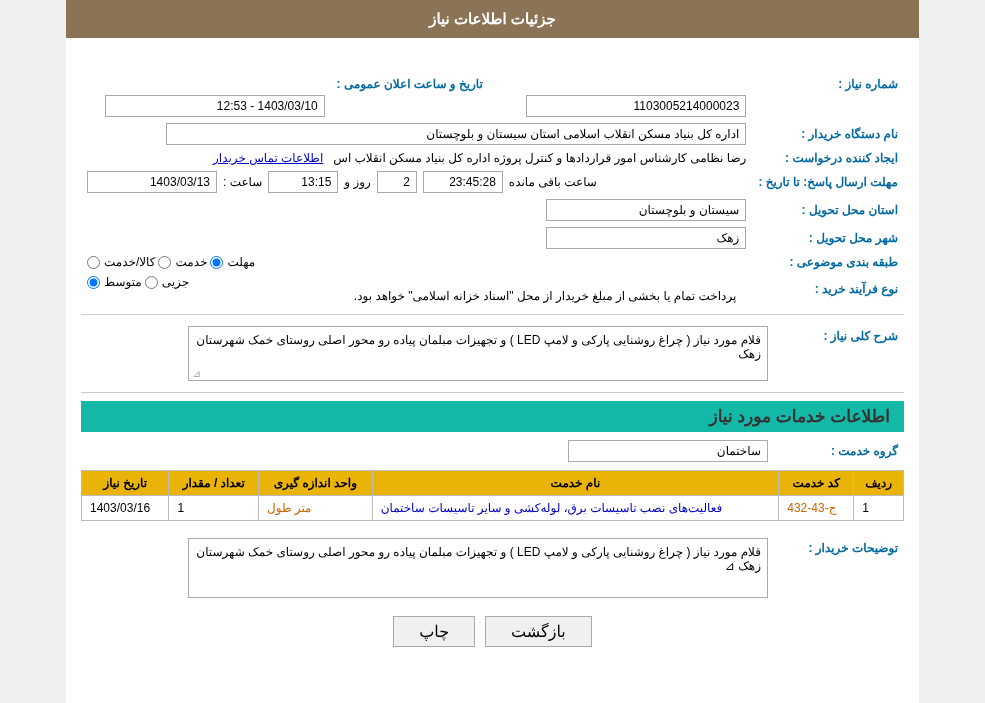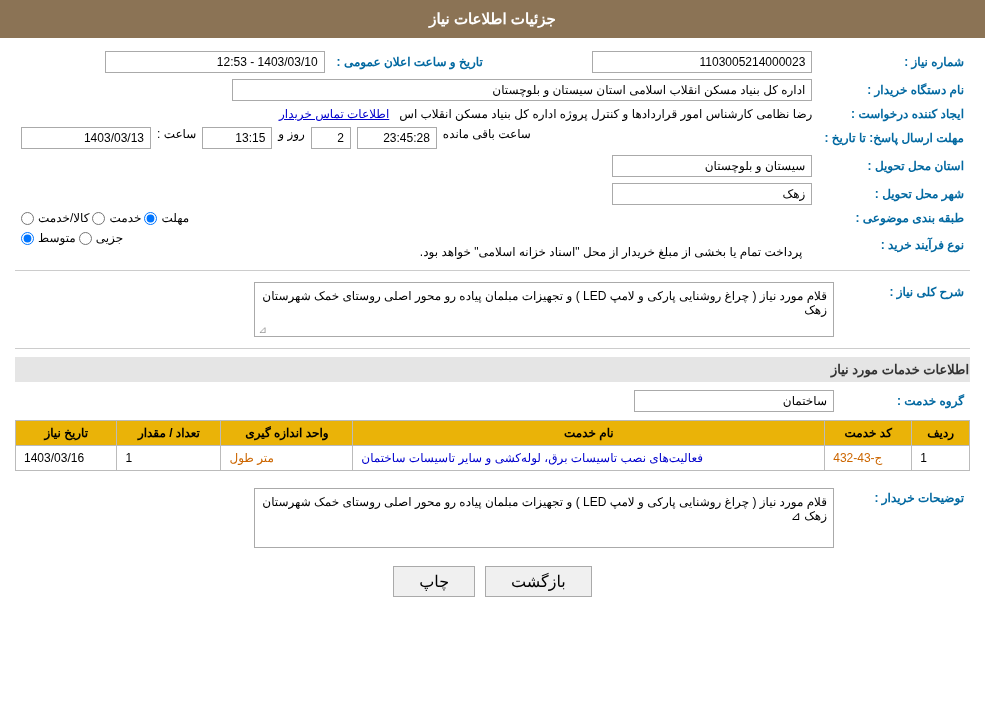--- a/index.html
+++ b/index.html
@@ -3,43 +3,43 @@
   <meta charset="utf-8">
   <style>
     * { box-sizing: border-box; margin: 0; padding: 0; }
     body {
       font-family: Tahoma, Arial, sans-serif;
       font-size: 12px;
       background: #f0f0f0;
       direction: rtl;
     }
     .page-wrapper {
-      width: 985px;
+      width: 853px;
       min-height: 703px;
       background: #fff;
       margin: 0 auto;
     }
     .header-bar {
       background: #8B7355;
       color: #fff;
       text-align: center;
       padding: 10px;
       font-size: 15px;
       font-weight: bold;
     }
     .content {
       padding: 10px 15px;
     }
     .section-title {
-      background: #e5e5e5;
+      background: #14b8a6;
       color: #333;
       font-weight: bold;
-      padding: 5px 1px;
+      padding: 5px 14px;
       margin: 8px 0 5px 0;
-      font-size: 13px;
+      font-size: 17px;
     }
     .form-table {
       width: 100%;
       border-collapse: collapse;
     }
     .form-table td {
       padding: 3px 6px;
       vertical-align: middle;
     }
     .label-cell {
@@ -54,20 +54,21 @@
     }
     .input-box {
       border: 1px solid #aaa;
       background: #fff;
       padding: 3px 6px;
       min-height: 22px;
       display: inline-block;
     }
     .input-box-medium {
       width: 220px;
+      margin-top: 44px;
     }
     .input-box-small {
       width: 130px;
     }
     .blue-link {
       color: #0000cc;
       text-decoration: underline;
       cursor: pointer;
     }
     .radio-group {
@@ -153,21 +154,21 @@
       font-size: 16px;
     }
     .btn-print {
       background: #f0f0f0;
     }
     .btn-back {
       background: #f0f0f0;
     }
     .time-date-row {
       display: flex;
-      align-items: flex-start;
+      align-items: center;
       gap: 6px;
       flex-direction: row-reverse;
     }
   </style>
 </head>
 <body>
 
 <div class="page-wrapper">
 
   <div class="header-bar">

